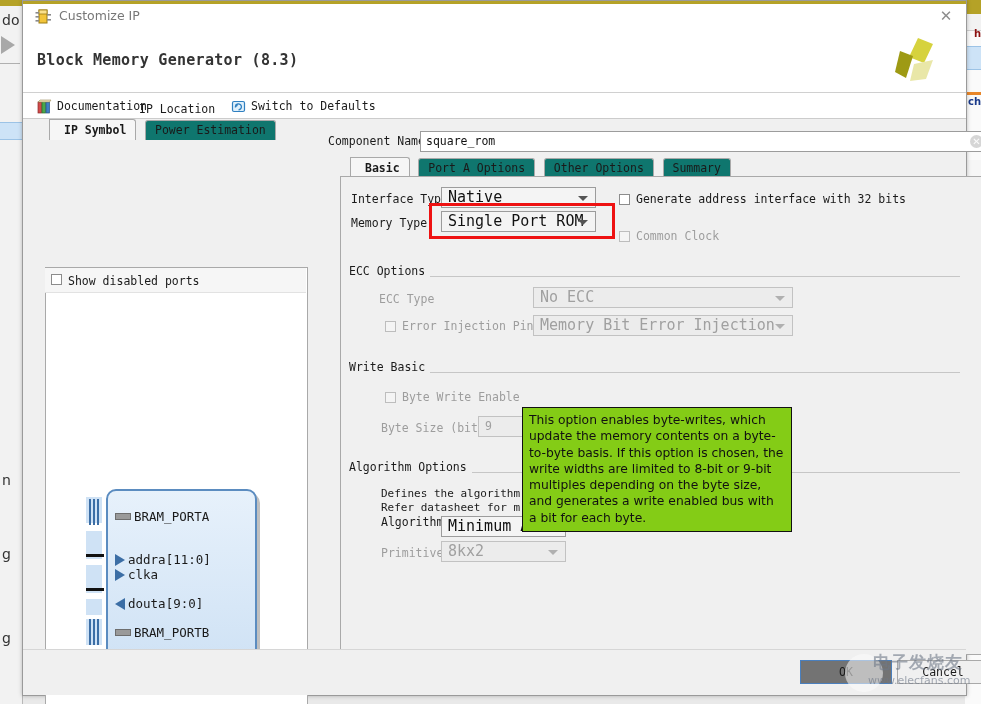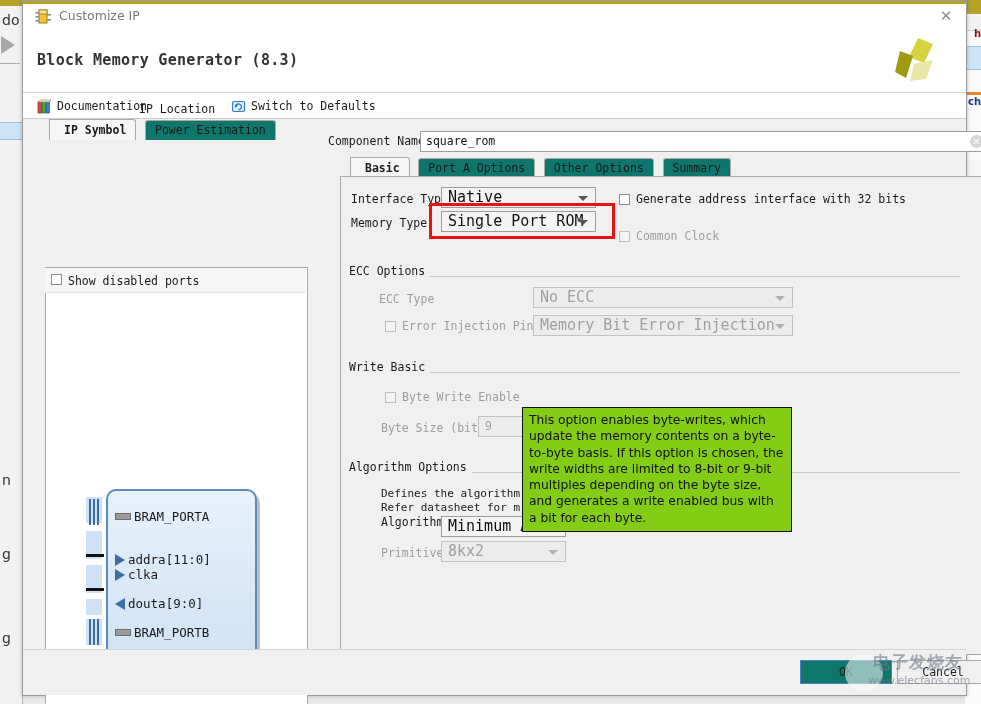--- a/index.html
+++ b/index.html
@@ -275,21 +275,21 @@
     margin-left: 36px;
   }
 
   
   .footer {
     position: absolute; left: 0; top: 648px; width: 943px; height: 45px;
     background: #f0f0f0; border-top: 1px solid #d6d6d6;
   }
   .btn {
     position: absolute; height: 24px; box-sizing: border-box;
-    background: #0f766e; border: 1px solid #4a7fbd;
+    background: #737373; border: 1px solid #4a7fbd;
     font-family: "DejaVu Sans Mono", monospace; font-size: 11.5px; color: #1a1a1a;
     text-align: center; line-height: 22px; cursor: pointer;
   }
   .btn.ok { left: 800px; top: 660px; width: 92px; }
   .btn.cancel { left: 897px; top: 660px; width: 92px; background: #f0f0f0; border-color: #a9a9a9; }
 
   
   .watermark { position: absolute; left: 845px; top: 648px; width: 136px; height: 52px;
                z-index: 40; pointer-events: none; }
   .wm-text {

